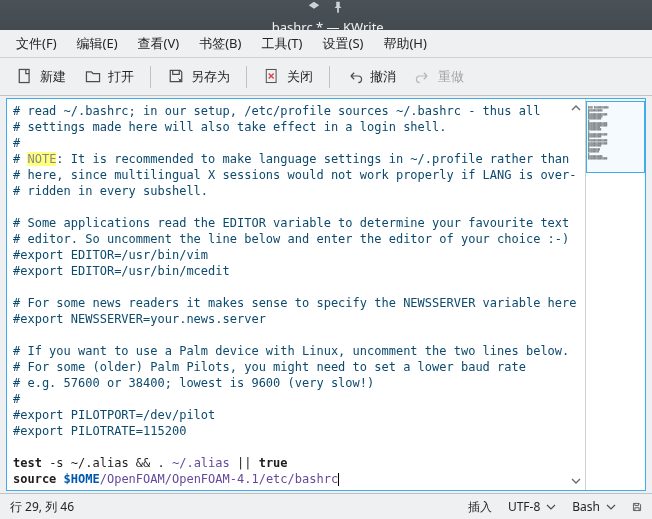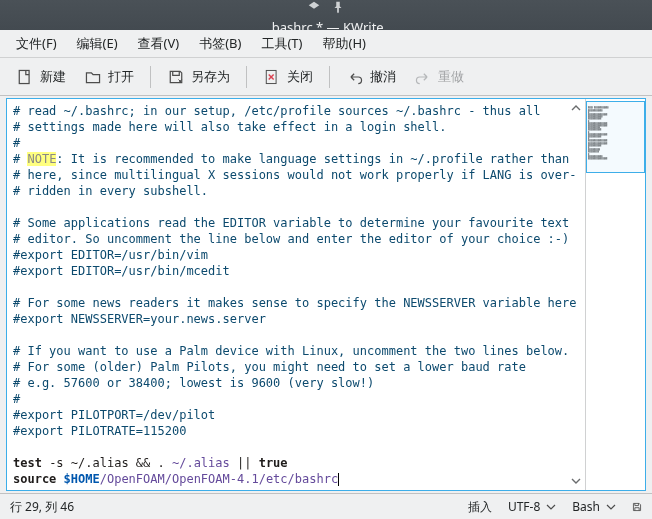--- a/index.html
+++ b/index.html
@@ -52,21 +52,21 @@
   height: 38px;
   background: #eff0f1;
   display: flex;
   align-items: center;
   padding: 0 8px;
   gap: 2px;
   border-bottom: 1px solid #c0c1c2;
 }
 .tool-btn {
   display: flex;
-  align-items: center;
+  align-items: flex-start;
   gap: 6px;
   padding: 4px 8px;
   font-size: 13px;
   color: #232627;
 }
 .tool-btn.disabled { color: #a0a2a4; }
 .tool-btn svg { width: 18px; height: 18px; }
 .tool-sep {
   width: 1px; height: 22px; background: #c0c1c2; margin: 0 6px;
 }
@@ -180,20 +180,21 @@
     </span>
   </div>
 </div>
 
 <div class="menubar">
   <div class="menu-item">文件(F)</div>
   <div class="menu-item">编辑(E)</div>
   <div class="menu-item">查看(V)</div>
   <div class="menu-item">书签(B)</div>
   <div class="menu-item">工具(T)</div>
+  <div class="menu-item">设置(S)</div>
   <div class="menu-item">帮助(H)</div>
 </div>
 
 <div class="toolbar">
   <div class="tool-btn">
     <svg viewBox="0 0 22 22">
         <rect x="4" y="3" width="12" height="16" fill="none" stroke="#4d4d4d" stroke-width="1.5"></rect>
         <path d="M12 3v5h4" fill="none" stroke="#4d4d4d" stroke-width="1.5"></path>
       </svg>
     <span>新建</span>

